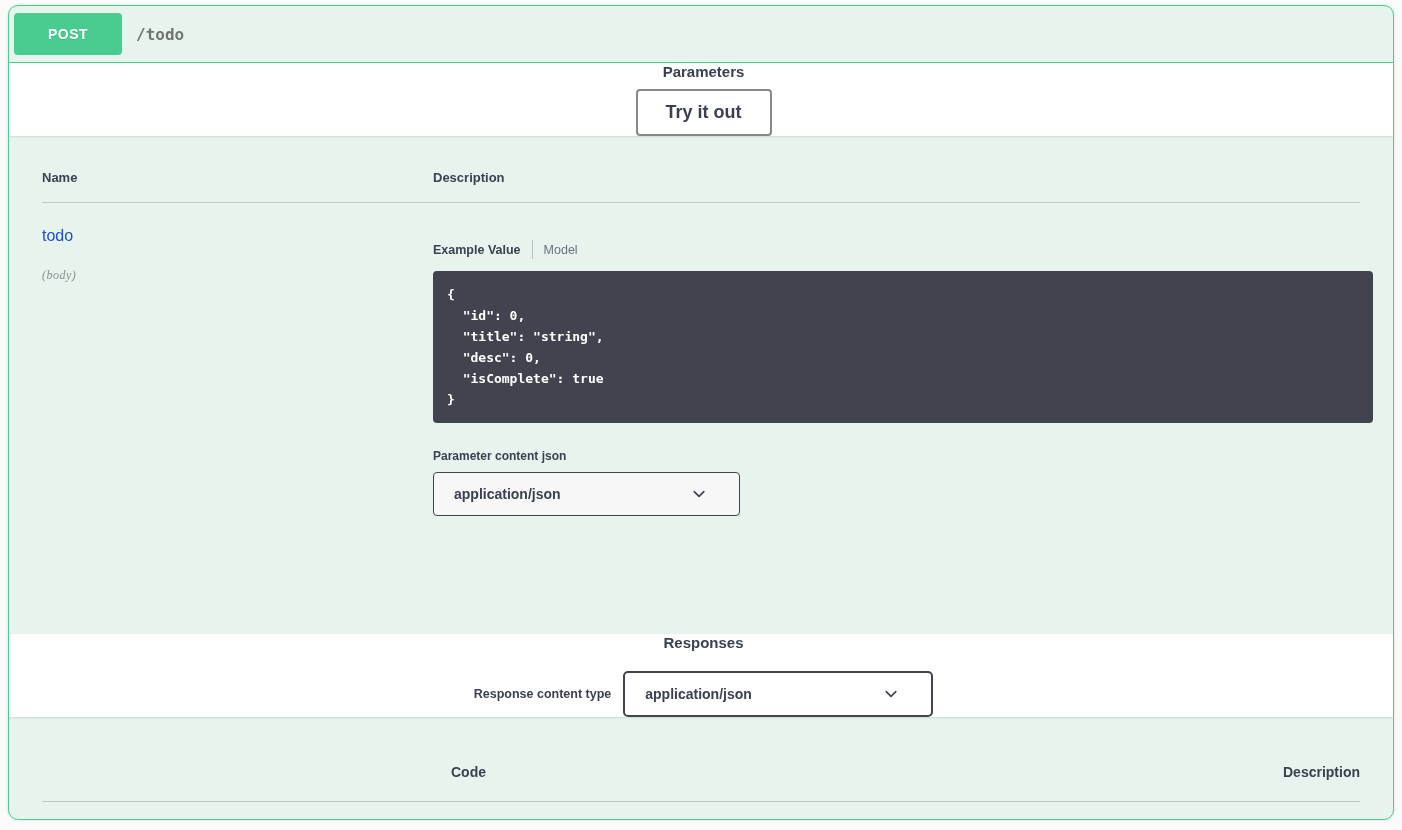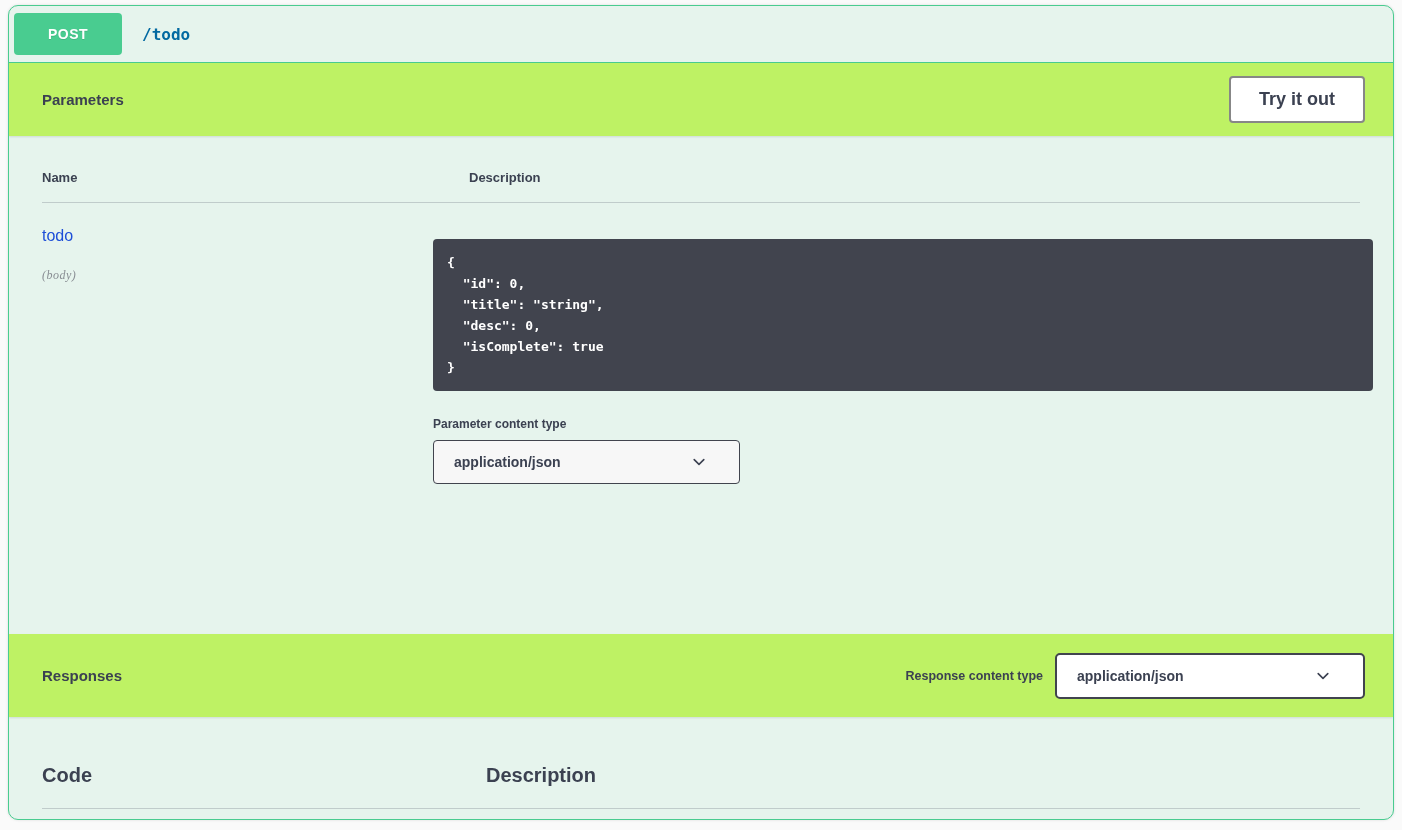--- a/index.html
+++ b/index.html
@@ -36,36 +36,37 @@
     color: #fff;
     font-weight: bold;
     font-size: 14px;
     letter-spacing: .5px;
     display: flex;
     align-items: center;
     justify-content: center;
     text-shadow: 0 1px 0 rgba(0,0,0,.1);
   }
   .opblock-path {
-    margin-left: 20px;
+    margin-left: 14px;
     font-family: "DejaVu Sans Mono", monospace;
     font-size: 16px;
     font-weight: 600;
-    color: #0369a1;
+    color: #737373;
   }
   
   .section-header {
-    background: #bef264;
+    background: #ffffff;
     display: flex;
     align-items: center;
     justify-content: space-between;
     padding: 0 28px 0 33px;
     box-shadow: 0 1px 2px rgba(0,0,0,.10);
     position: relative;
     z-index: 2;
+    flex-direction: column;
   }
   .section-header.parameters { height: 73px; }
   .section-header.responses  { height: 83px; }
   .section-title {
     font-size: 15px;
     font-weight: bold;
     color: #3b4151;
   }
   .try-btn {
     background: #fff;
@@ -81,21 +82,20 @@
   
   .parameters-body {
     height: 498px;
     padding: 0 33px;
   }
   .param-table-head {
     display: grid;
     grid-template-columns: 391px 1fr;
     padding: 34px 0 17px;
     border-bottom: 1px solid rgba(59,65,81,.22);
-    gap: 36px;
   }
   .col-header { font-size: 13px; font-weight: bold; color: #3b4151; }
   .param-row {
     display: grid;
     grid-template-columns: 391px 1fr;
     padding-top: 24px;
   }
   .param-name { font-size: 16px; color: #1d4ed8; }
   .param-in {
     margin-top: 23px;
@@ -175,21 +175,21 @@
     border: 2px solid #41444e;
     border-radius: 5px;
   }
   .responses-body { padding: 0 33px; }
   .responses-table-head {
     display: grid;
     grid-template-columns: 444px 1fr;
     padding: 47px 0 21px;
     border-bottom: 1px solid rgba(59,65,81,.22);
   }
-  .responses-table-head .col-header { font-size: 20px; }
+  .responses-table-head .col-header { font-size: 14px; text-align: right; }
 </style>
 </head>
 <body>
 
 <div class="opblock">
 
   <div class="opblock-summary">
     <span class="method-badge">POST</span>
     <span class="opblock-path">/todo</span>
   </div>
@@ -205,31 +205,36 @@
       <span class="col-header">Description</span>
     </div>
 
     <div class="param-row">
       <div>
         <div class="param-name">todo</div>
         <div class="param-in">(body)</div>
       </div>
 
       <div>
+        <div class="model-tabs">
+          <span class="tab-example">Example Value</span>
+          <span class="tab-divider"></span>
+          <span class="tab-model">Model</span>
+        </div>
 
         <div class="code-block">
           <pre>{
   "id": 0,
   "title": "string",
   "desc": 0,
   "isComplete": true
 }</pre>
         </div>
 
-        <div class="content-type-label">Parameter content type</div>
+        <div class="content-type-label">Parameter content json</div>
 
         <div class="select-box">
           <span class="select-value">application/json</span>
           <svg class="chevron" viewBox="0 0 20 20">
             <path d="M4 7 L10 13 L16 7" fill="none" stroke="#3b4151" stroke-width="2" stroke-linecap="round" stroke-linejoin="round"></path>
           </svg>
         </div>
       </div>
     </div>
   </div>

